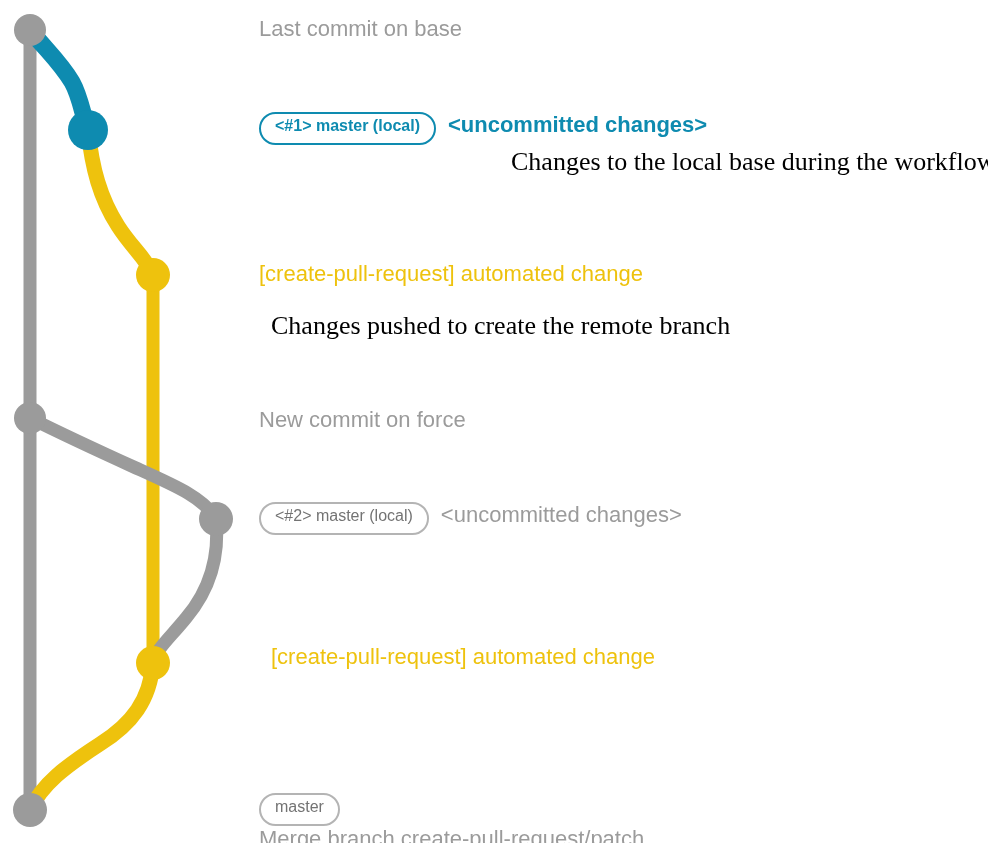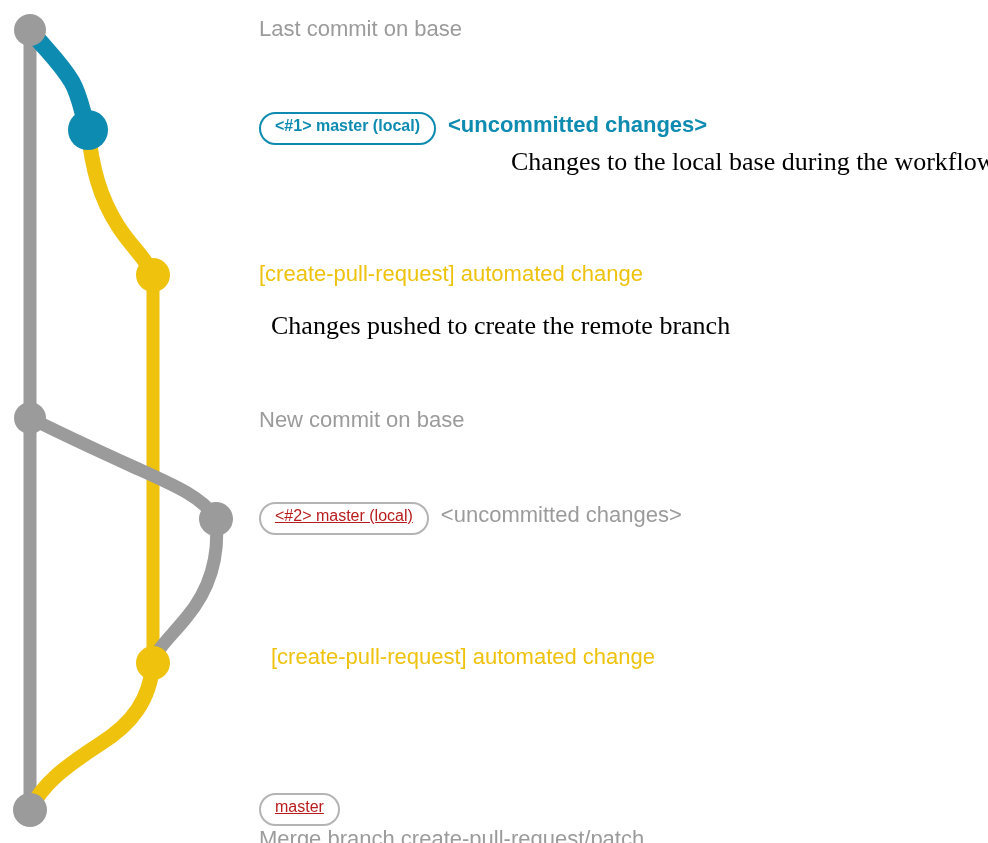--- a/index.html
+++ b/index.html
@@ -40,21 +40,21 @@
     padding: 0 14px 5px 14px;
     font-family: "Liberation Sans", sans-serif;
     font-size: 16px;
     line-height: 24px;
     color: #9b9b9b;
     background: transparent;
     box-sizing: border-box;
   }
   .pill.blue   { border-color: #0e8bb0; color: #0e8bb0; font-weight: bold; }
   .pill.yellow { border-color: #eec20d; color: #eec20d; font-weight: bold; }
-  .pill.gray   { border-color: #b4b4b4; color: #b91c1c; font-weight: normal; text-decoration: underline; }
+  .pill.gray   { border-color: #b4b4b4; color: #737373; font-weight: normal; }
 
   .headline {
     font-family: "Liberation Sans", sans-serif;
     font-size: 22px;
     line-height: 26px;
     white-space: nowrap;
   }
   .headline.gray   { color: #9b9b9b; }
   .headline.blue   { color: #0e8bb0; font-weight: bold; }
   .headline.yellow { color: #eec20d; font-weight: normal; }
@@ -122,21 +122,21 @@
     <span class="headline blue">&lt;uncommitted changes&gt;</span>
   </div>
   <div class="subtext" id="sub-commit1">Changes to the local base during the workflow</div>
 
   <div class="row" id="ann-commit2">
     <span class="headline yellow">[create-pull-request] automated change</span>
   </div>
   <div class="subtext" id="sub-commit2">Changes pushed to create the remote branch</div>
 
   <div class="row" id="ann-new-commit">
-    <span class="headline gray">New commit on base</span>
+    <span class="headline gray">New commit on force</span>
   </div>
 
   <div class="row" id="ann-commit3">
     <span class="pill gray">&lt;#2&gt; master (local)</span>
     <span class="pill-gap"></span>
     <span class="headline gray">&lt;uncommitted changes&gt;</span>
   </div>
 
   <div class="row" id="ann-commit4">
     <span class="pill-gap"></span>

